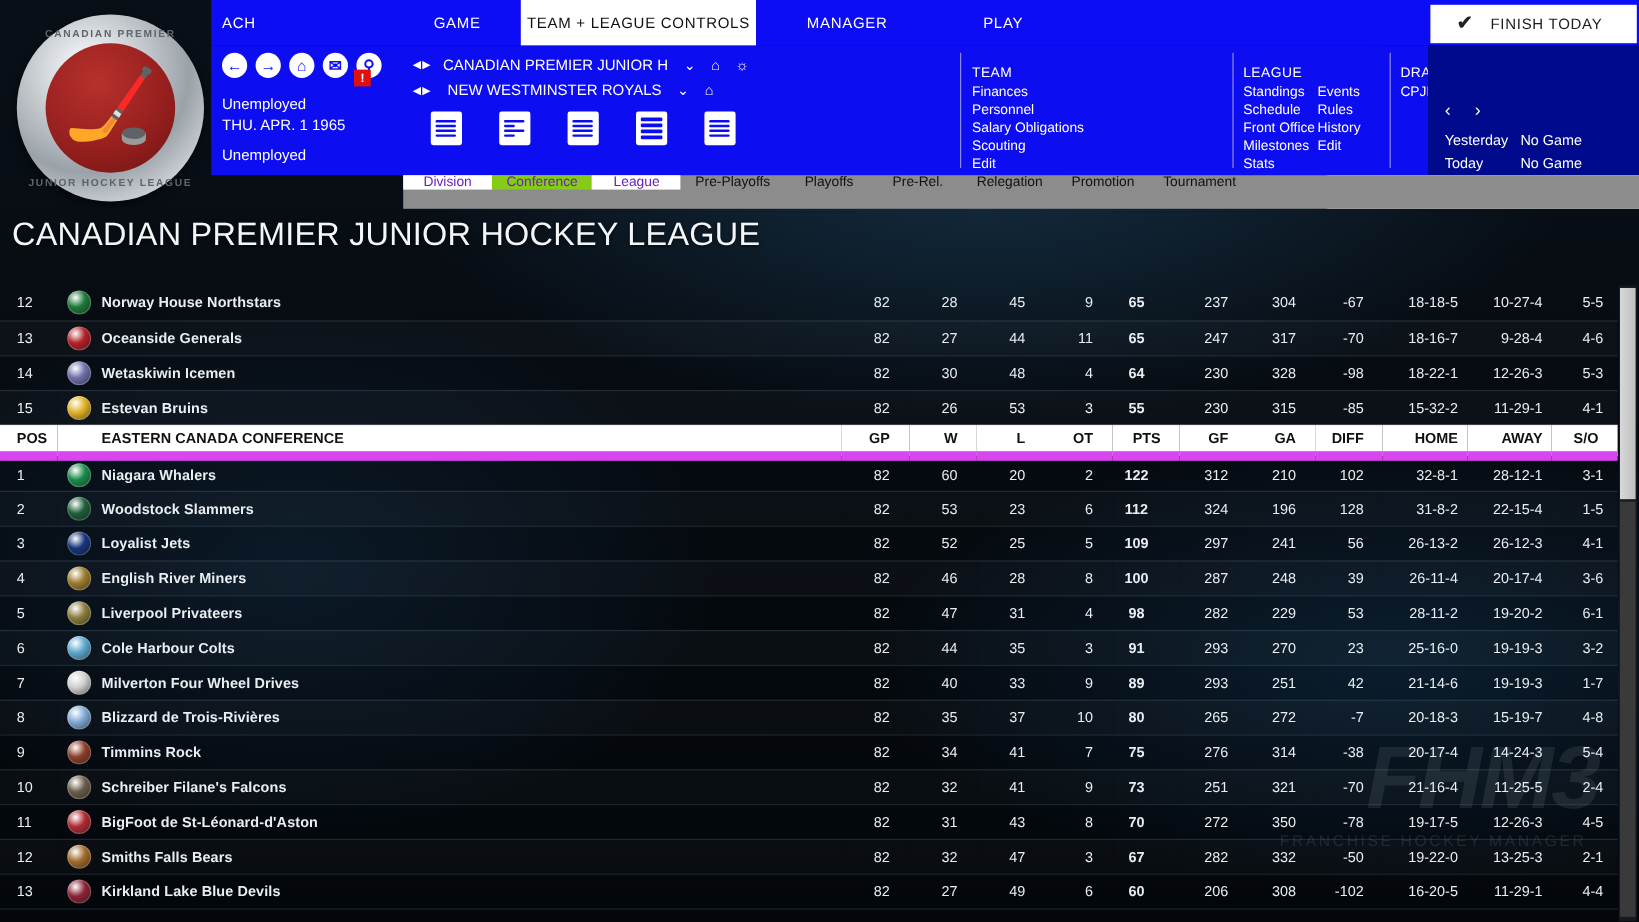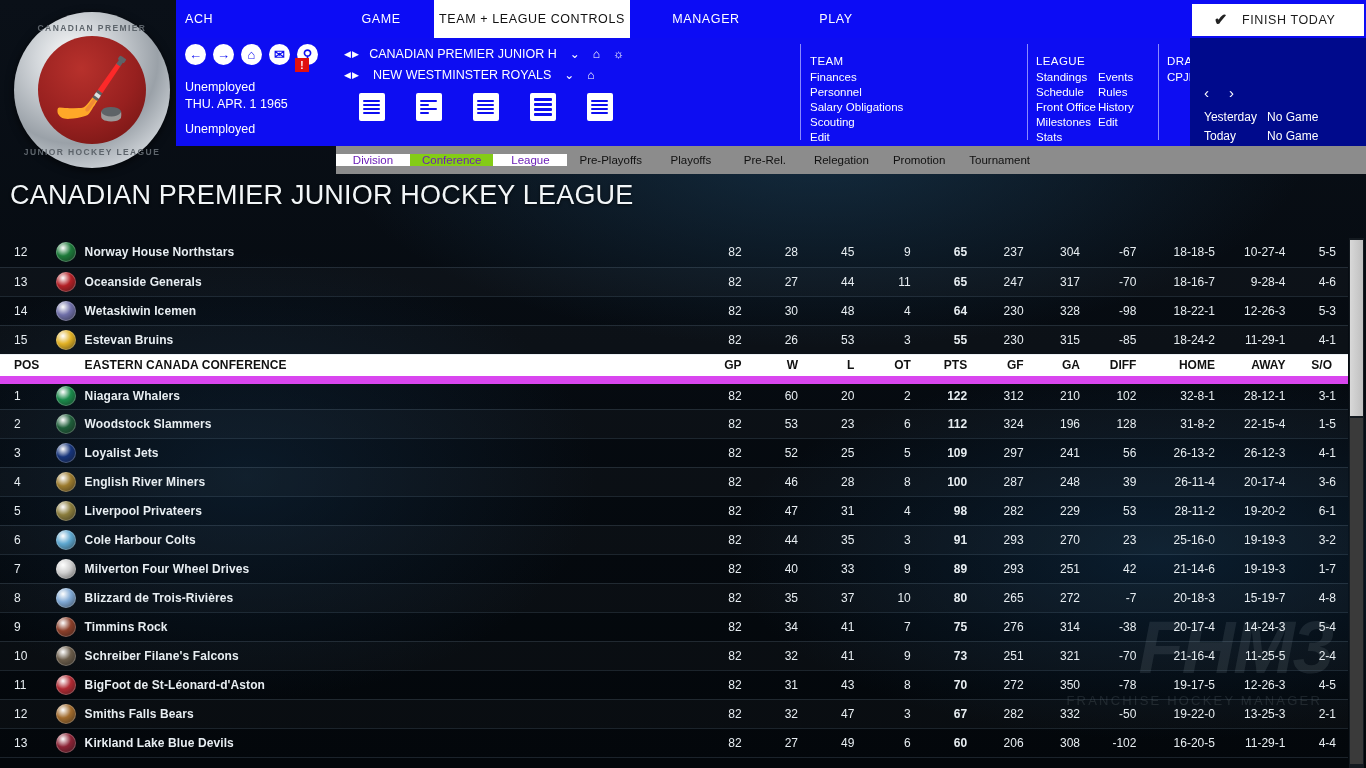--- a/index.html
+++ b/index.html
@@ -109,21 +109,21 @@
 
   
   .rp-nav { position: absolute; left: 14px; top: 46px; color: #fff; font-size: 15px; display:flex; gap: 20px; }
   .rp-rows { position: absolute; left: 14px; top: 72px; color: #fff; font-size: 12px; }
   .rp-row { display: flex; height: 19px; align-items: flex-start; }
   .rp-row .d { width: 63px; }
 
   
   .subtabs {
     position: absolute; left: 336px; top: 146px; width: 1030px; height: 28px;
-    background: #8c8c8c; display: flex; align-items: center;
+    background: #8c8c8c; display: flex; align-items: flex-start;
   }
   .subtab {
     display: flex; align-items: center; justify-content: center;
     font-size: 11.5px; color: #111; padding: 0 12px; min-width: 74px;
   }
   .subtab.on  { background: #ffffff; color: #6c1fb8; }
   .subtab.on2 { background: #84cc16; color: #6c1fb8; }
   .subtabs-tail { flex: 1; background: #8c8c8c; }
   .subtabs-end { position:absolute; left: 1106px; top:146px; width: 260px; height: 28px; background:#ffffff; }
 
@@ -155,21 +155,21 @@
   .tbl { width: 1348px; border-collapse: collapse; table-layout: fixed; }
   .tbl td, .tbl th { font-size: 12px; color: #e8eef2; }
   .row { height: 29px; }
   .row td { border-bottom: 1px solid rgba(150,180,200,0.17); }
   .row.alt td { background: rgba(255,255,255,0.028); }
 
   .c-pos   { width: 48px;  padding-left: 14px; }
   .c-logo  { width: 36px;  text-align: center; }
   .c-team  { width: 612px; font-weight: bold; letter-spacing: .1px; }
   .c-num   { width: 56px;  text-align: right; padding-right: 16px; }
-  .c-pts   { width: 56px;  text-align: right; padding-right: 16px; font-weight: bold; }
+  .c-pts   { width: 56px;  text-align: center; padding-right: 16px; font-weight: bold; }
   .c-rec   { width: 70px;  text-align: right; padding-right: 8px; }
   .c-so    { width: 54px;  text-align: right; padding-right: 12px; }
 
   .hdr { height: 26px; background: #ffffff; }
   .hdr th {
     color: #111; font-size: 12px; font-weight: bold;
     border-bottom: 8px solid #d946ef;
   }
   .hdr th.c-pos { text-align: left; padding-left: 14px; }
   .hdr th.c-team { text-align: left; }
@@ -470,21 +470,21 @@
           <td class="c-logo"><span class="logo" style="background:radial-gradient(circle at 35% 30%, #ffffff 0%, #e0b024 42%, #111 130%)"></span></td>
           <td class="c-team">Estevan Bruins</td>
           <td class="c-num">82</td>
           <td class="c-num">26</td>
           <td class="c-num">53</td>
           <td class="c-num">3</td>
           <td class="c-pts">55</td>
           <td class="c-num">230</td>
           <td class="c-num">315</td>
           <td class="c-num">-85</td>
-          <td class="c-rec">18-24-2</td>
+          <td class="c-rec">15-32-2</td>
           <td class="c-rec">11-29-1</td>
           <td class="c-so">4-1</td>
         </tr>
       </tbody>
     <tbody id="tbody-hdr">
         <tr class="hdr">
           <th class="c-pos" colspan="1">POS</th>
           <th class="c-logo"></th>
           <th class="c-team">EASTERN CANADA CONFERENCE</th>
           <th class="c-num">GP</th>

